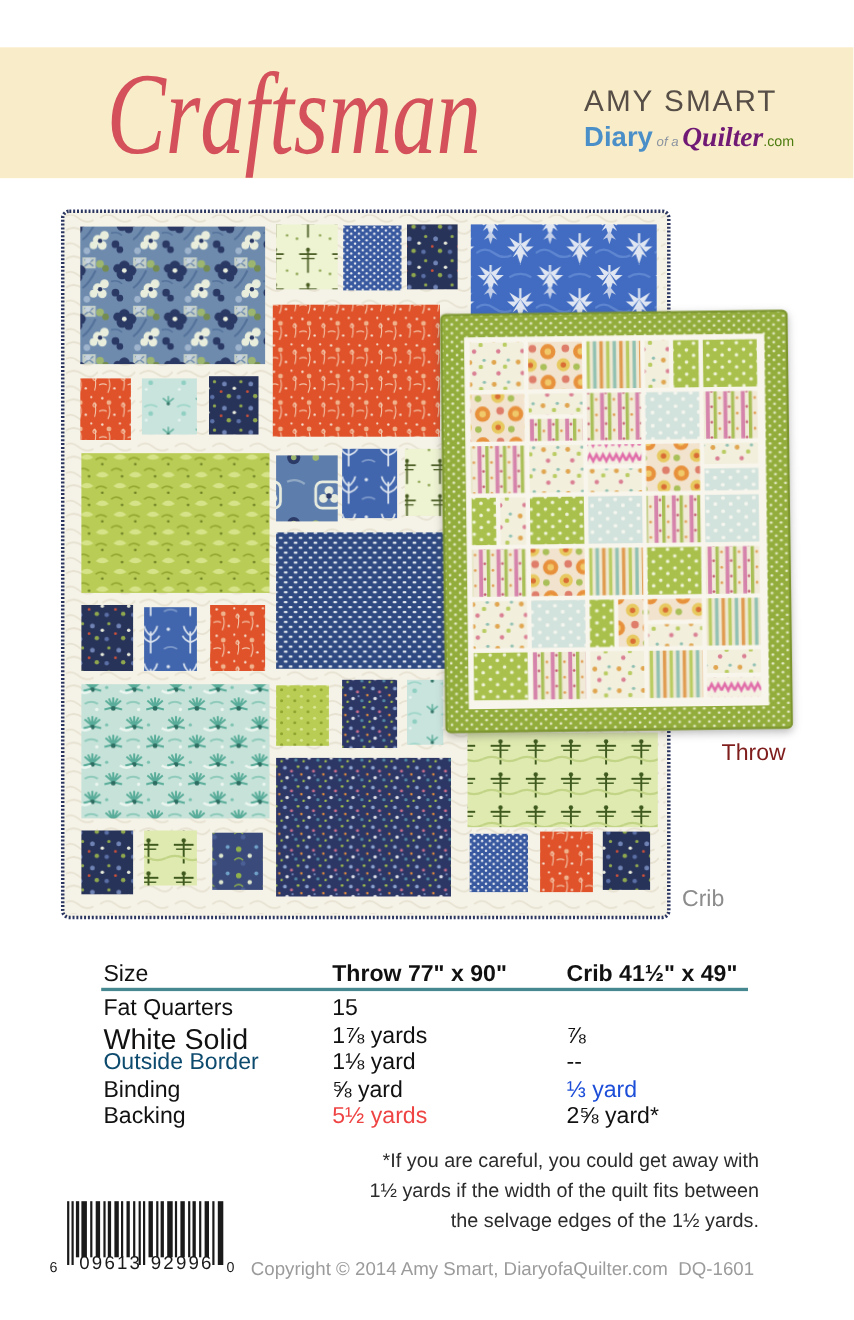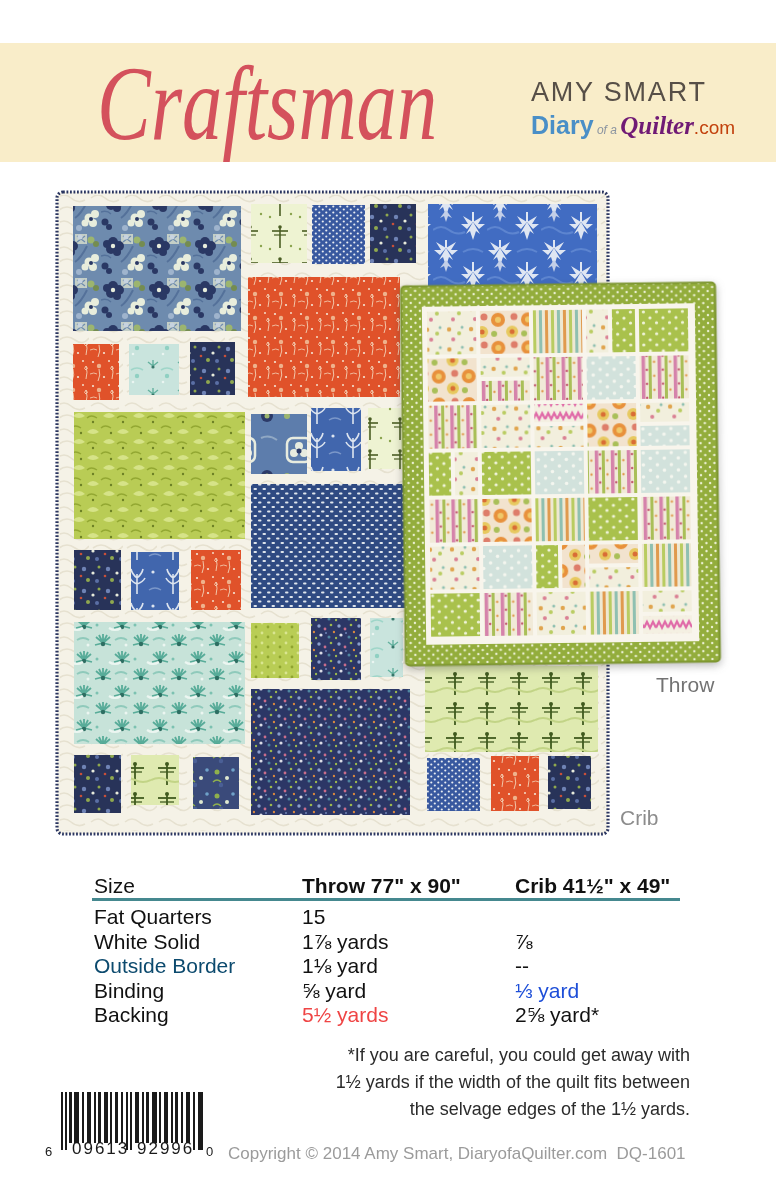--- a/index.html
+++ b/index.html
@@ -14,21 +14,21 @@
 
 <svg class="abs" style="left:0;top:0;" width="480" height="170" viewBox="0 0 480 170">
   <g transform="translate(97,139) scale(0.76,1)">
     <text x="0" y="0" font-family="Liberation Serif" font-style="italic" font-size="106" fill="#d4515c">Craftsman</text>
   </g>
 </svg>
 
 <div class="abs" style="left:531px;top:77px;width:250px;height:26px;font-size:27px;letter-spacing:1.8px;color:#574f47;white-space:nowrap;">AMY SMART</div>
 
 <div class="abs" style="left:531px;top:111px;width:250px;height:30px;white-space:nowrap;">
-  <span style="font-size:25px;font-weight:bold;color:#4a8fc7;">Diary</span><span style="font-size:12px;color:#8b94a0;font-style:italic;"> of a </span><span style="font-size:25px;font-style:italic;color:#701a75;font-family:'Liberation Serif',serif;font-weight:bold;">Quilter</span><span style="font-size:19px;color:#c2410c;">.com</span>
+  <span style="font-size:25px;font-weight:bold;color:#4a8fc7;">Diary</span><span style="font-size:12px;color:#8b94a0;font-style:italic;"> of a </span><span style="font-size:25px;font-style:italic;color:#701a75;font-family:'Liberation Serif',serif;font-weight:bold;">Quilter</span><span style="font-size:13px;color:#4d7c0f;">.com</span>
 </div>
 
 <svg class="abs" style="left:55px;top:190px;" width="556" height="648" viewBox="0 0 556 648">
 <defs>
   <pattern id="bluefloral" width="46" height="44" patternUnits="userSpaceOnUse">
     <rect width="46" height="44" fill="#6e8bae"></rect>
     <rect x="20" y="0" width="12" height="10" fill="#d9e0cd" opacity="0.8"></rect>
     <path d="M22 2 L30 8 M22 8 L30 2" stroke="#6e8bae" stroke-width="1.2"></path>
     <g fill="#2a3864">
       <circle cx="12" cy="8" r="5"></circle>
@@ -356,36 +356,36 @@
   <rect x="239" y="262" width="49" height="43" fill="url(#multistripe)"></rect>
 
   <rect x="27" y="309" width="49" height="43" fill="url(#greendot2)"></rect>
   <rect x="80" y="309" width="49" height="43" fill="url(#pinkstripe)"></rect>
   <rect x="133" y="309" width="49" height="43" fill="url(#creamditsy)"></rect>
   <rect x="186" y="309" width="49" height="43" fill="url(#multistripe)"></rect>
   <rect x="239" y="309" width="49" height="21" fill="url(#creamditsy)"></rect>
   <rect x="239" y="334" width="49" height="18" fill="url(#zigzagpink)"></rect>
 </svg>
 
-<div class="abs" style="left:656px;top:673px;font-size:21px;color:#737373;">Throw</div>
+<div class="abs" style="left:656px;top:673px;font-size:21px;color:#7f1d1d;">Throw</div>
 
 <div class="abs" style="left:620px;top:806px;font-size:21px;color:#8c8c8c;">Crib</div>
 
 <div class="abs" style="left:0;top:0;width:776px;height:1200px;">
 
   <div class="abs" style="left:94px;top:874px;font-size:21px;font-weight:normal;color:#111;">Size</div>
   <div class="abs" style="left:302px;top:874px;font-size:21px;font-weight:bold;color:#111;">Throw 77" x 90"</div>
   <div class="abs" style="left:515px;top:874px;font-size:21px;font-weight:bold;color:#111;">Crib 41½" x 49"</div>
 
   <div class="abs" style="left:92px;top:898px;width:588px;height:3px;background:#45888f;"></div>
 
   <div class="abs" style="left:94px;top:905px;font-size:21px;color:#111;">Fat Quarters</div>
   <div class="abs" style="left:302px;top:905px;font-size:21px;color:#111;">15</div>
 
-  <div class="abs" style="left:94px;top:930px;font-size:21px;color:#111;">White Solid</div>
+  <div class="abs" style="left:94px;top:930px;font-size:26px;color:#111;">White Solid</div>
   <div class="abs" style="left:302px;top:930px;font-size:21px;color:#111;">1⅞ yards</div>
   <div class="abs" style="left:515px;top:930px;font-size:21px;color:#111;">⅞</div>
 
   <div class="abs" style="left:94px;top:954px;font-size:21px;color:#0c4a6e;">Outside Border</div>
   <div class="abs" style="left:302px;top:954px;font-size:21px;color:#111;">1⅛ yard</div>
   <div class="abs" style="left:515px;top:954px;font-size:21px;color:#111;">--</div>
 
   <div class="abs" style="left:94px;top:979px;font-size:21px;color:#111;">Binding</div>
   <div class="abs" style="left:302px;top:979px;font-size:21px;color:#111;">⅝ yard</div>
   <div class="abs" style="left:515px;top:979px;font-size:21px;color:#1d4ed8;">⅓ yard</div>

